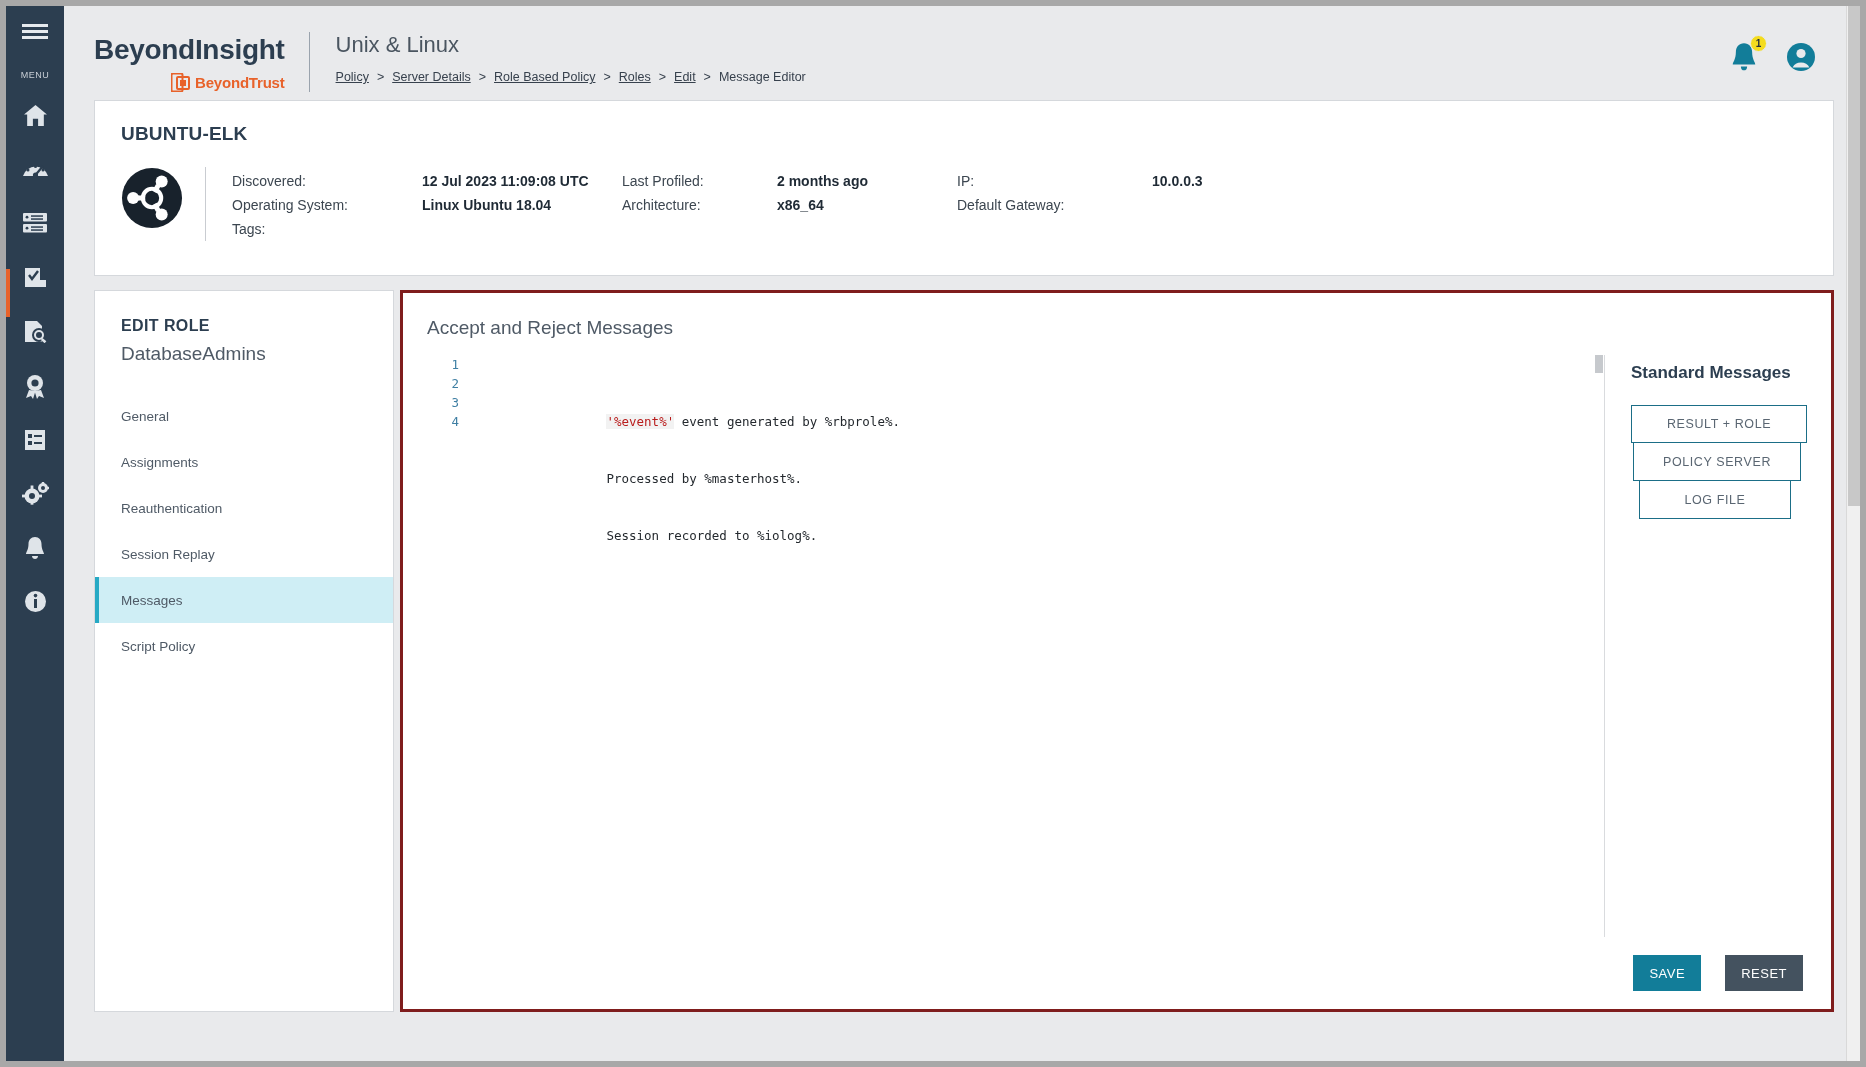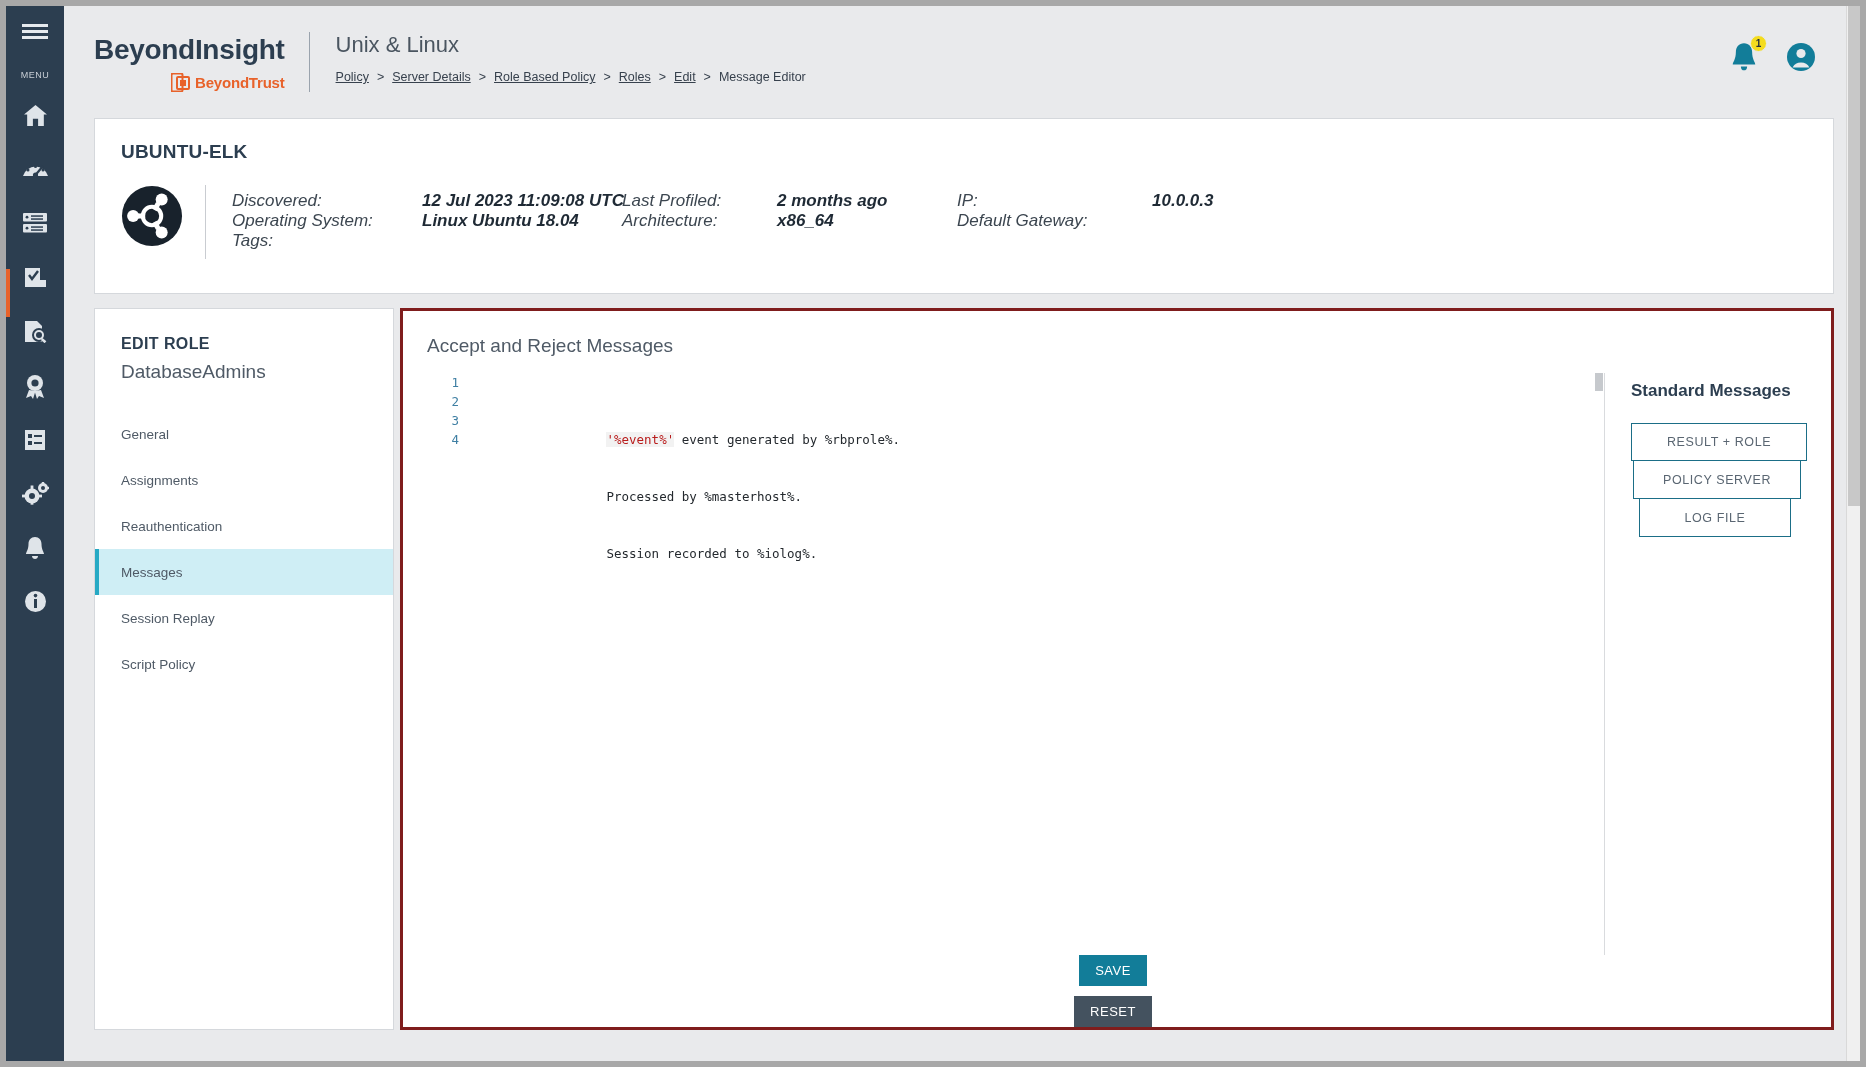--- a/index.html
+++ b/index.html
@@ -44,21 +44,21 @@
     font-size: 9px; color:#c9cfd6; letter-spacing:.5px;
     margin-top:3px;
   }
   .rail-gap { height: 24px; }
 
   
   #main { flex: 1 1 auto; height: 100%; position: relative; overflow: hidden; }
 
   
   #header {
-    height: 112px;
+    height: 94px;
     background: #e9eaec;
     display: flex;
     align-items: flex-start;
     padding: 24px 26px 0 30px;
     position: relative;
   }
   .brand { padding-top: 6px; }
   .brand .bi {
     font-size: 28px; font-weight: bold; color: #2c3e50;
     letter-spacing: -0.3px; line-height: 1;
@@ -118,24 +118,24 @@
   .host-name {
     font-size: 19px; font-weight: bold; color: #2c3e50;
     letter-spacing: .2px;
   }
   .host-body { display:flex; align-items:flex-start; margin-top: 22px; }
   .host-logo { width: 62px; height: 62px; flex:0 0 62px; }
   .host-vdiv { width:1px; background:#c9ccd1; height:74px; margin: 0 26px 0 22px; flex:0 0 1px; }
   .host-grid {
     display: grid;
     grid-template-columns: 190px 200px 155px 180px 195px auto;
-    font-size: 17px;
+    row-gap: 8px;
+    font-size: 14px;
     padding-top: 6px;
     align-items: start;
-    font-style: italic;
   }
   .host-grid .k { color:#3c4650; }
   .host-grid .v { color:#1f2a35; font-weight: bold; white-space: nowrap; }
 
   
   #content {
     margin: 14px 26px 0 30px;
     display: flex;
     height: 722px;
     gap: 6px;
@@ -229,23 +229,22 @@
     display:flex; align-items:center; justify-content:center;
     cursor:pointer;
   }
   .std-btn.b1 { width: 176px; }
   .std-btn.b2 { width: 168px; margin-left: 2px; border-top: none; }
   .std-btn.b3 { width: 152px; margin-left: 8px; border-top: none; }
 
   .ep-footer {
     height: 72px;
     display:flex; align-items:center; justify-content:flex-end;
-    gap: 10px;
+    gap: 24px;
     padding-right: 2px;
-    flex-direction: column;
   }
   .btn-save, .btn-reset {
     height: 36px; min-width: 62px;
     padding: 0 16px;
     font-size: 13px; letter-spacing:.5px;
     display:flex; align-items:center; justify-content:center;
     cursor:pointer; border: none;
     font-family: "Liberation Sans", sans-serif;
   }
   .btn-save { background:#127d99; color:#fff; }
@@ -476,25 +475,25 @@
         <div class="er-nav">
           <div class="er-item">
             <span>General</span>
           </div>
           <div class="er-item">
             <span>Assignments</span>
           </div>
           <div class="er-item">
             <span>Reauthentication</span>
           </div>
+          <div class="er-item">
+            <span>Session Replay</span>
+          </div>
           <div class="er-item active">
             <span>Messages</span>
-          </div>
-          <div class="er-item">
-            <span>Session Replay</span>
           </div>
           <div class="er-item">
             <span>Script Policy</span>
           </div>
         </div>
       </div>
 
       <div id="editor-panel">
         <div class="ep-title">Accept and Reject Messages</div>
 

